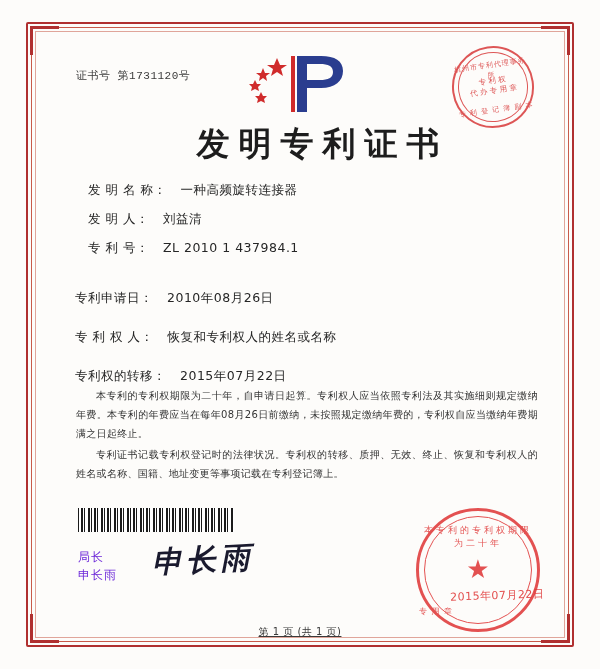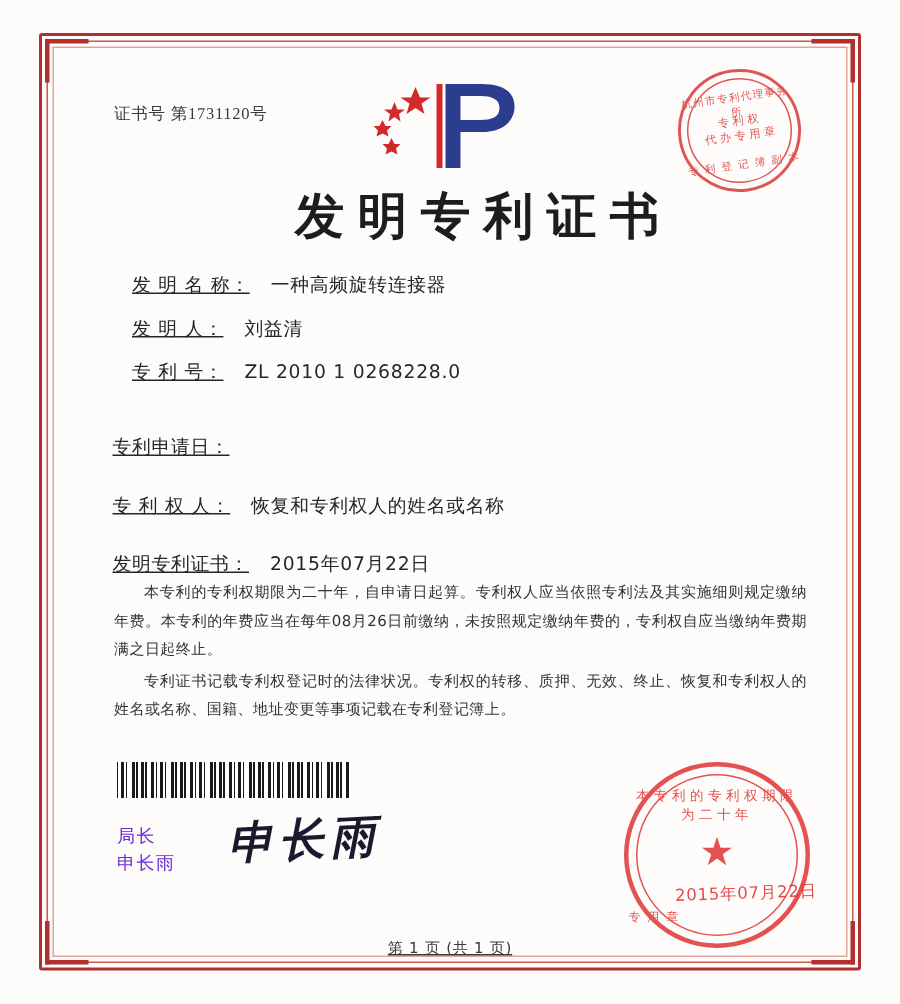--- a/index.html
+++ b/index.html
@@ -57,21 +57,21 @@
   .corner.bl { left: 30px; bottom: 26px; border-left-width: 3px; border-bottom-width: 3px; }
   .corner.br { right: 30px; bottom: 26px; border-right-width: 3px; border-bottom-width: 3px; }
 
   .cert-no {
     position: absolute;
     left: 76px;
     top: 68px;
     font-size: 11px;
     color: #3a3a3a;
     letter-spacing: 0.5px;
-    font-family: Liberation Serif, serif;
+    font-family: Liberation Mono, monospace;
   }
 
   
   .top-stamp {
     position: absolute;
     right: 66px;
     top: 46px;
     width: 78px;
     height: 78px;
     border-radius: 50%;
@@ -138,21 +138,20 @@
   .field-row {
     display: flex;
     align-items: baseline;
     margin-bottom: 12px;
     font-size: 12.5px;
     color: #262626;
   }
   .field-row .lbl {
     white-space: nowrap;
     letter-spacing: 0.5px;
-    text-decoration: underline;
   }
   .field-row .val {
     margin-left: 14px;
     letter-spacing: 0.5px;
   }
 
   .fields2 {
     position: absolute;
     left: 75px;
     right: 60px;
@@ -327,34 +326,35 @@
     <div class="field-row">
       <span class="lbl">发 明 名 称：</span>
       <span class="val">一种高频旋转连接器</span>
     </div>
     <div class="field-row">
       <span class="lbl">发 明 人：</span>
       <span class="val">刘益清</span>
     </div>
     <div class="field-row">
       <span class="lbl">专 利 号：</span>
-      <span class="val">ZL 2010 1 0268228.0</span>
+      <span class="val">ZL 2010 1 437984.1</span>
     </div>
   </div>
 
   <div class="fields2">
     <div class="field-row">
       <span class="lbl">专利申请日：</span>
+      <span class="val">2010年08月26日</span>
     </div>
     <div class="field-row">
       <span class="lbl">专 利 权 人：</span>
       <span class="val">恢复和专利权人的姓名或名称</span>
     </div>
     <div class="field-row">
-      <span class="lbl">发明专利证书：</span>
+      <span class="lbl">专利权的转移：</span>
       <span class="val">2015年07月22日</span>
     </div>
   </div>
 
   <div class="body-text">
     <p>本专利的专利权期限为二十年，自申请日起算。专利权人应当依照专利法及其实施细则规定缴纳年费。本专利的年费应当在每年08月26日前缴纳，未按照规定缴纳年费的，专利权自应当缴纳年费期满之日起终止。</p>
     <p>专利证书记载专利权登记时的法律状况。专利权的转移、质押、无效、终止、恢复和专利权人的姓名或名称、国籍、地址变更等事项记载在专利登记簿上。</p>
   </div>
 
   <div class="barcode"></div>

